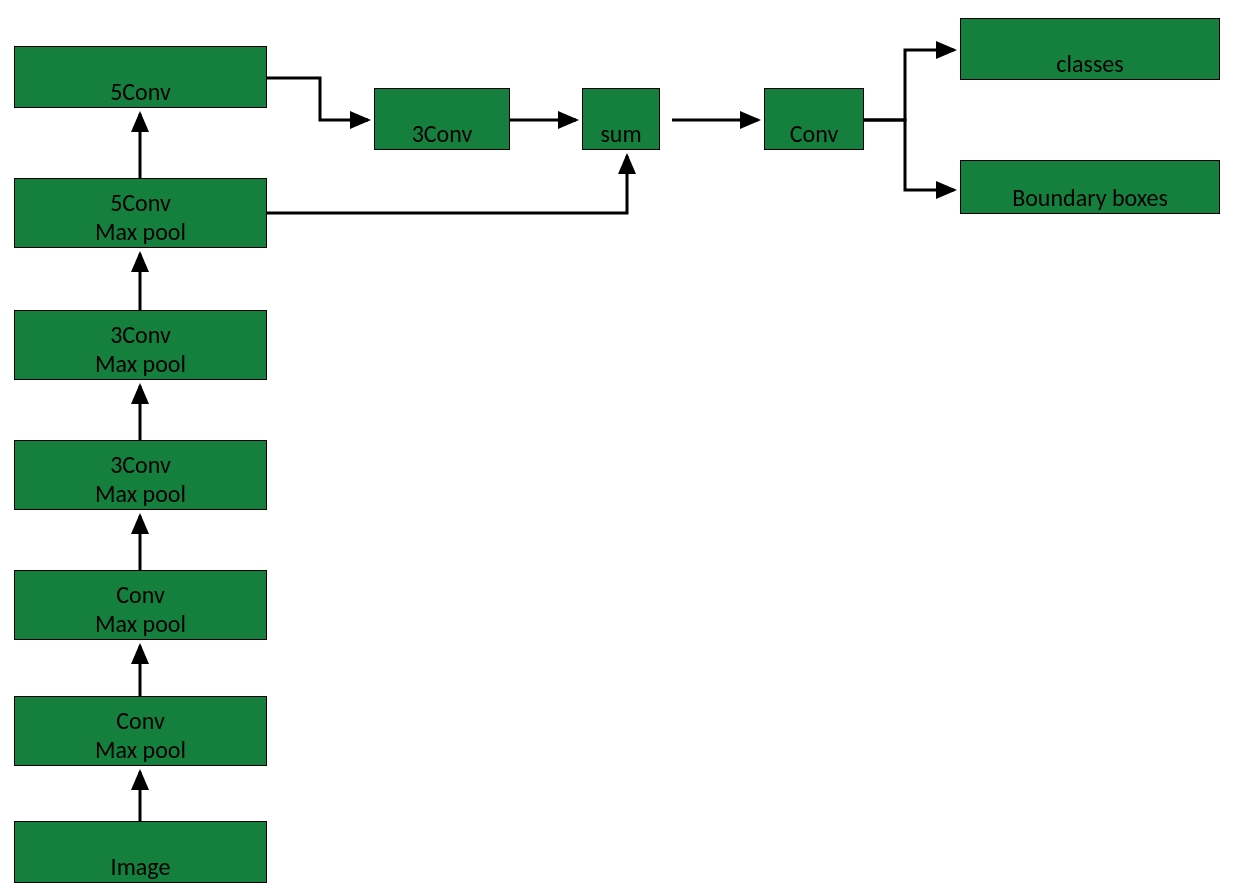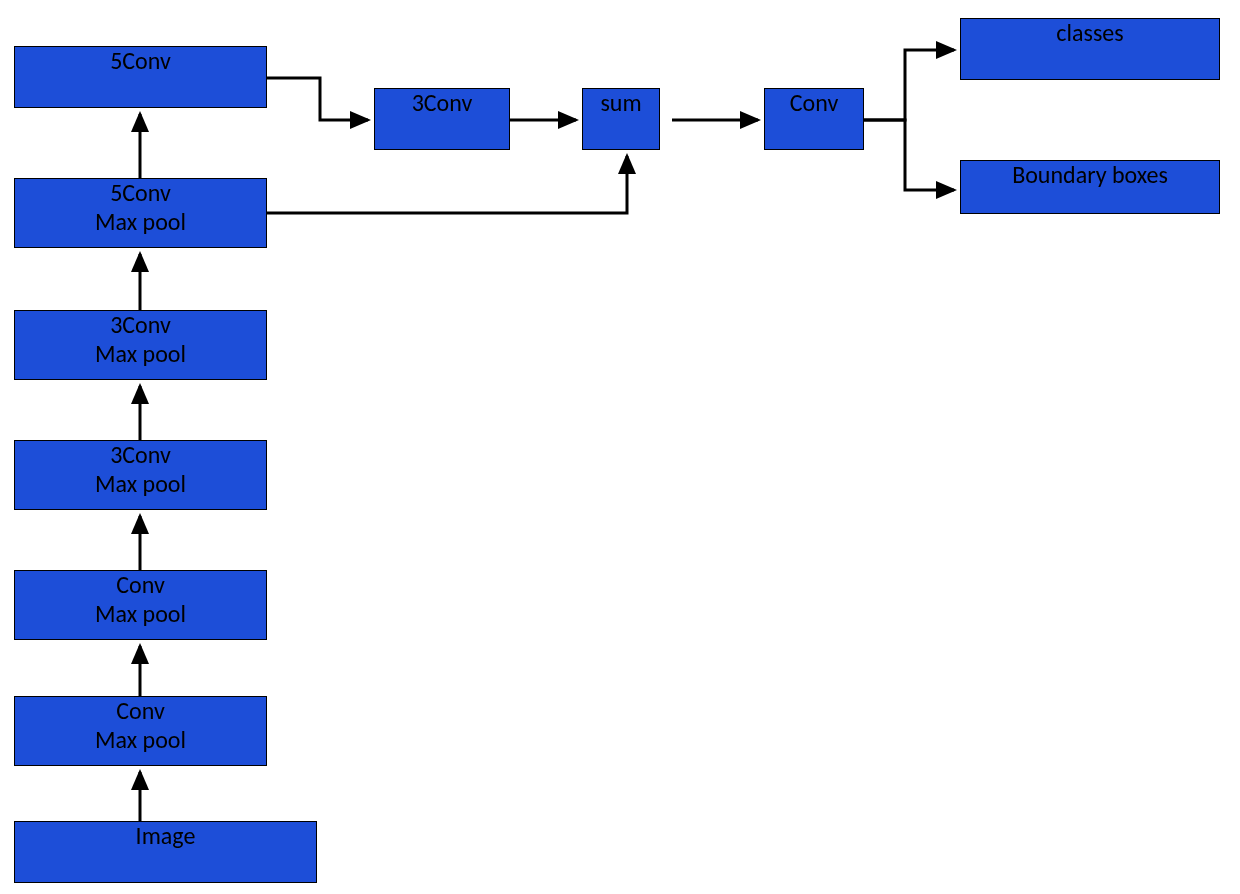--- a/index.html
+++ b/index.html
@@ -8,24 +8,24 @@
     width: 1240px;
     height: 894px;
     background: #ffffff;
     font-family: Calibri, Arial, sans-serif;
     font-size: 24px;
     color: #000000;
   }
   .node {
     position: absolute;
     border: 1.5px solid #000000;
-    background: #1d4ed8;
+    background: #15803d;
     display: flex;
     flex-direction: column;
-    justify-content: flex-start;
+    justify-content: flex-end;
     align-items: center;
     text-align: center;
     line-height: 1.2;
     box-sizing: border-box;
   }
   svg.overlay {
     position: absolute;
     left: 0;
     top: 0;
     width: 1240px;
@@ -34,21 +34,21 @@
   }
   .arrow {
     stroke: #000000;
     stroke-width: 3;
     fill: none;
   }
 </style>
 </head>
 <body>
 
-<div class="node" style="left:14px; top:821px; width:303px; height:62px;">
+<div class="node" style="left:14px; top:821px; width:253px; height:62px;">
   <span>Image</span>
 </div>
 
 <div class="node" style="left:14px; top:696px; width:253px; height:70px;">
   <span>Conv</span>
   <span>Max pool</span>
 </div>
 
 <div class="node" style="left:14px; top:570px; width:253px; height:70px;">
   <span>Conv</span>

